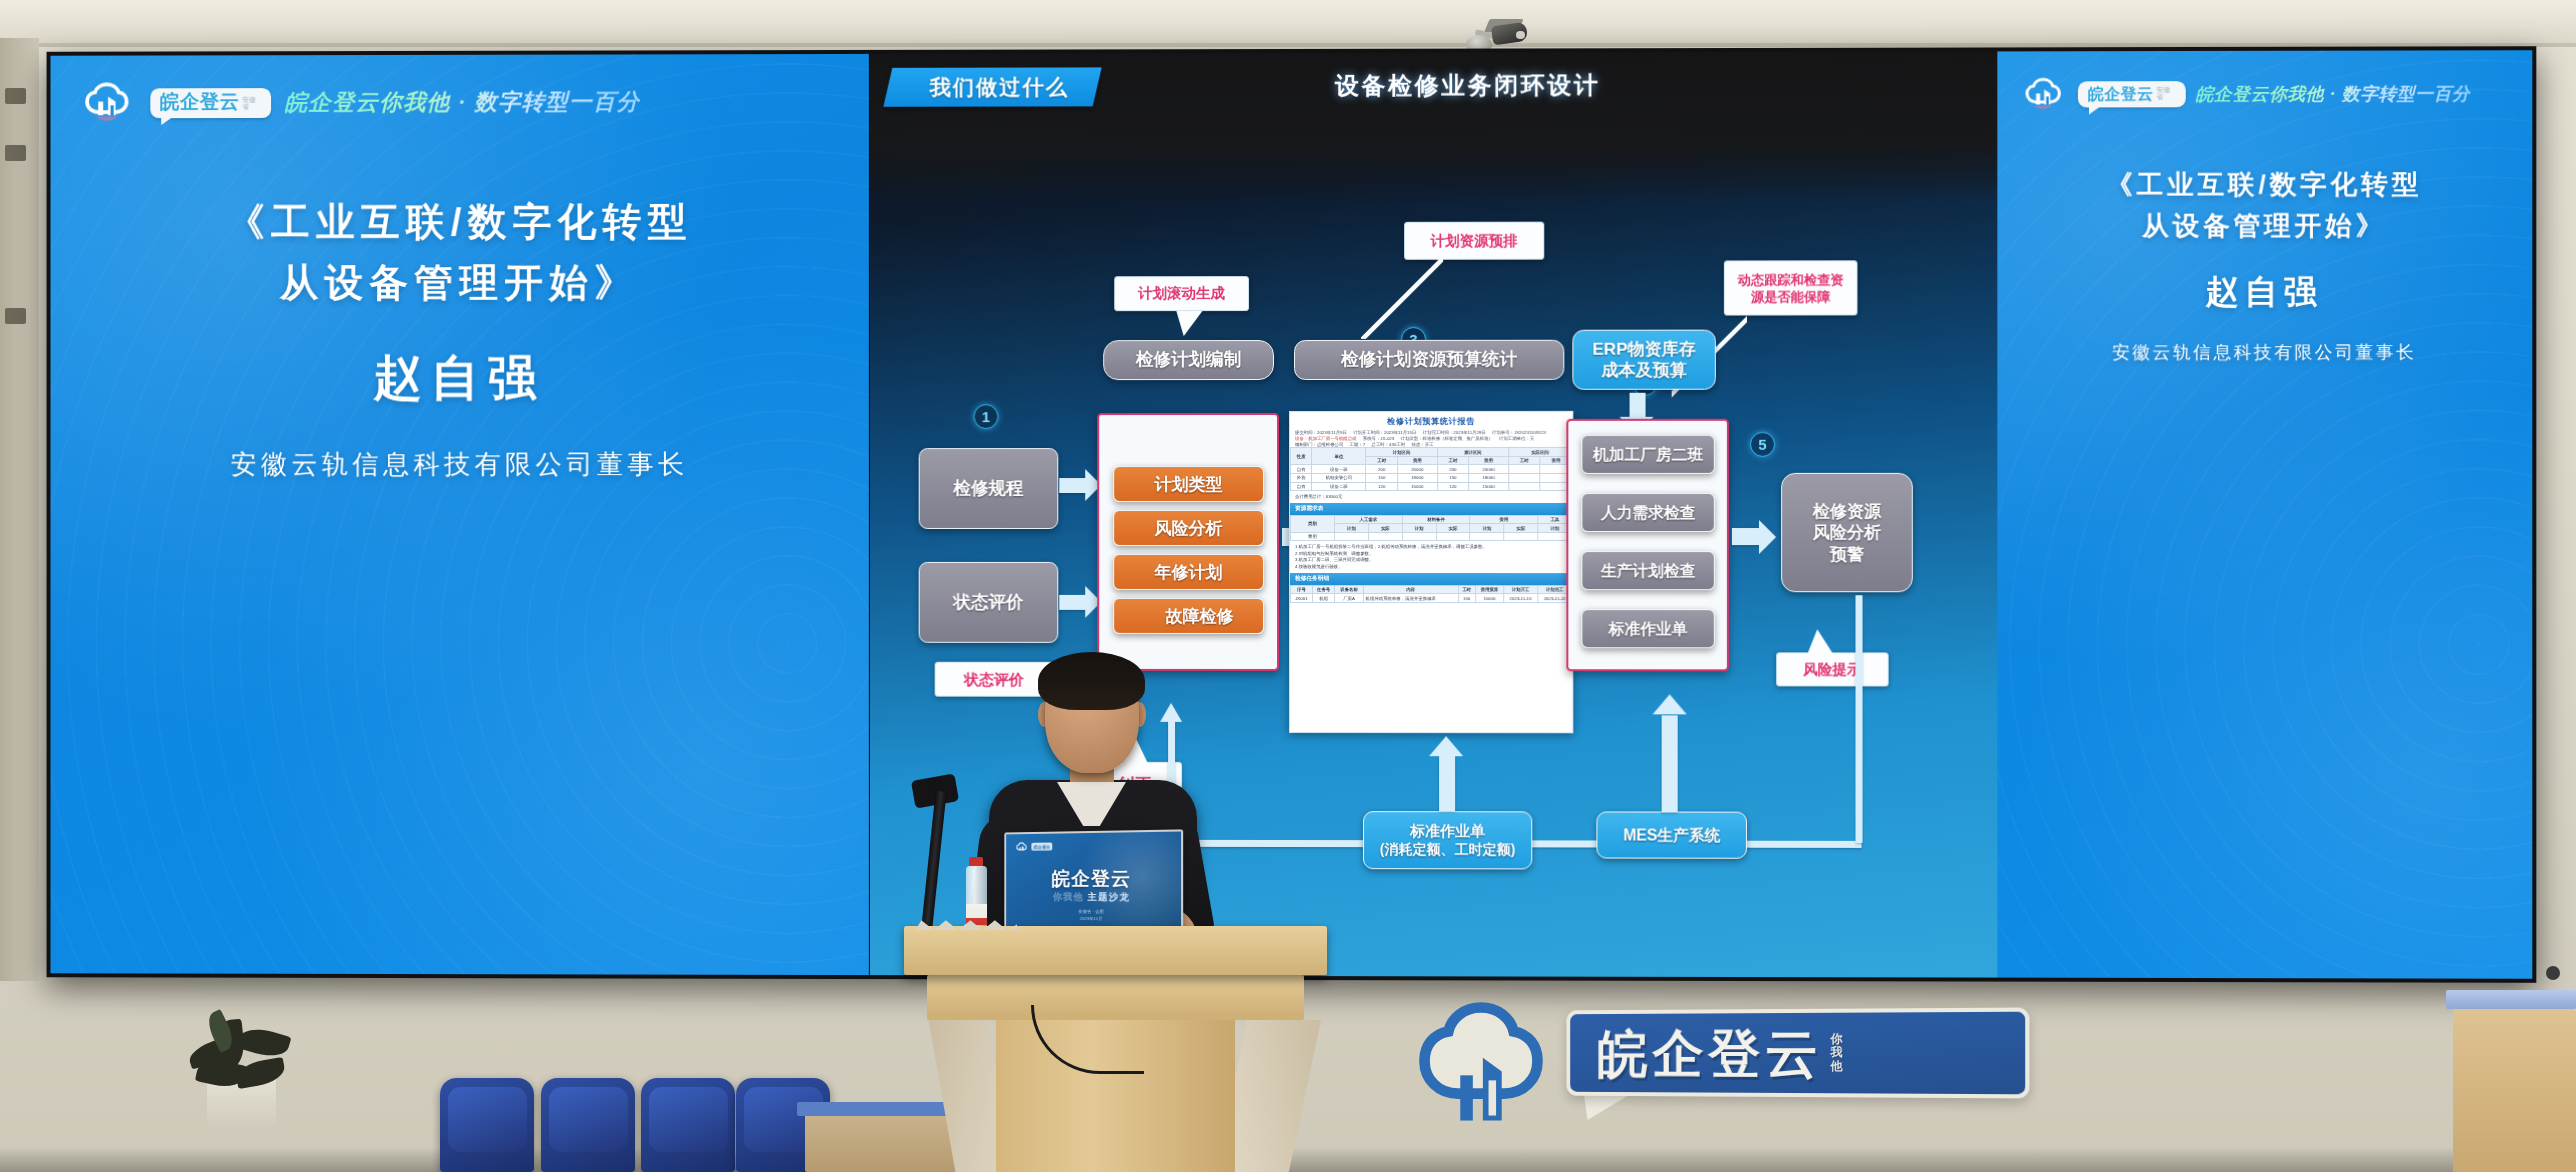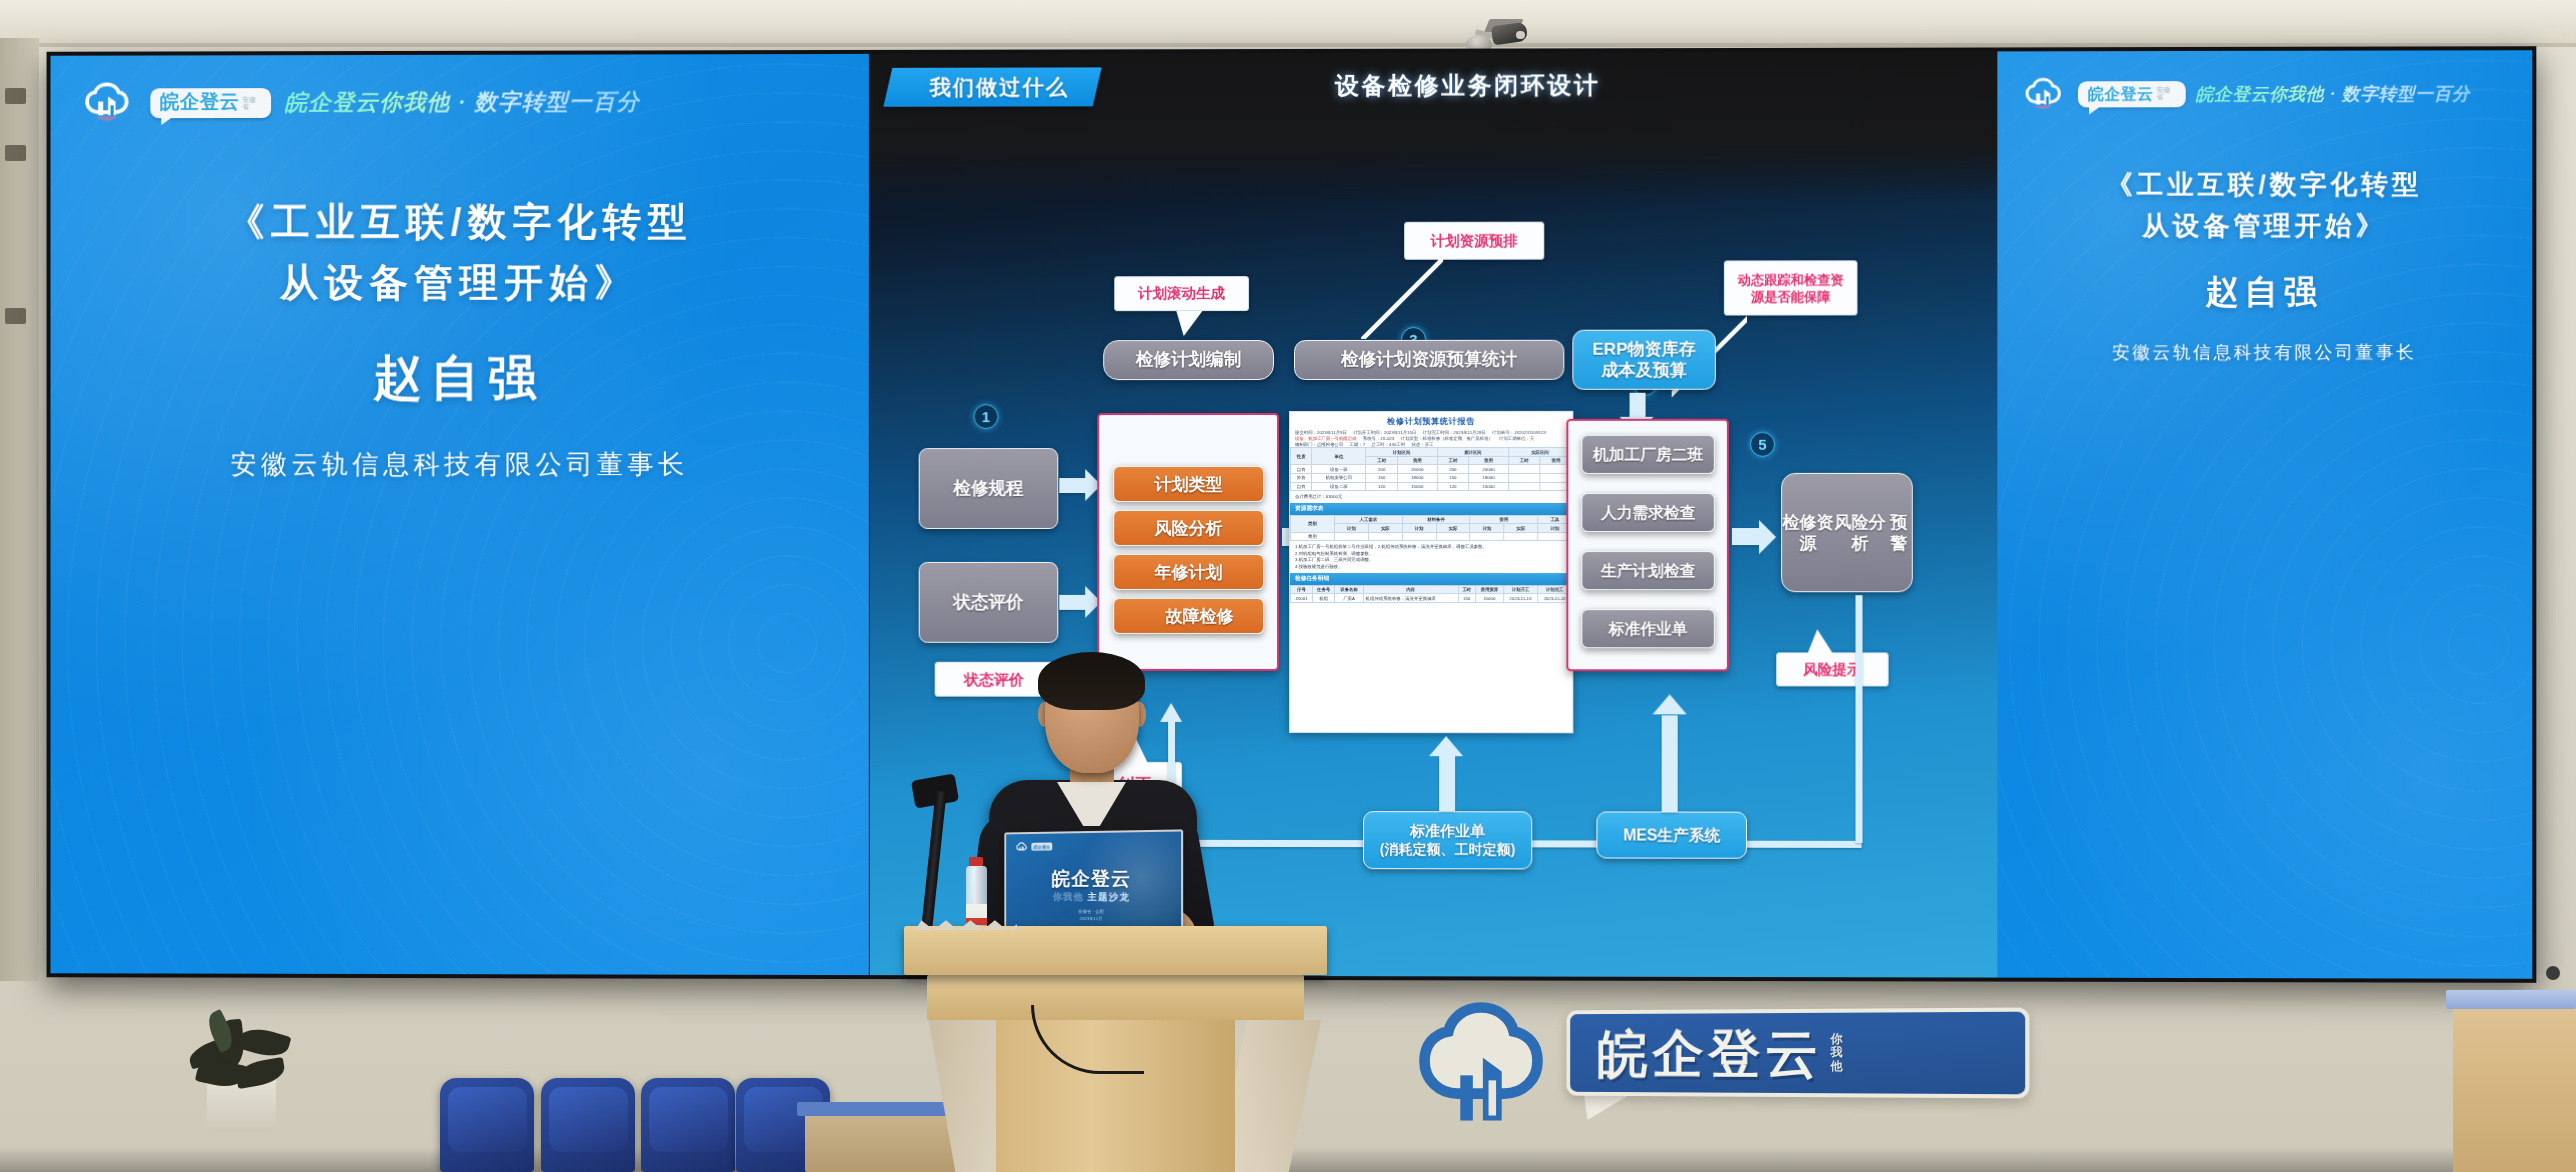--- a/index.html
+++ b/index.html
@@ -575,21 +575,21 @@
       <div class="node grey" style="left:712px;top:498px;width:133px;height:39px;font-size:15.7px;border-radius:6.3px;">
           <span>生产计划检查</span>
         </div>
       <div class="node grey" style="left:712px;top:556px;width:133px;height:39px;font-size:15.7px;border-radius:6.3px;">
           <span>标准作业单</span>
         </div>
 
       <div class="ar-body" style="left:862px;top:475px;width:29px;height:16.4px;"></div>
       <div class="ar-head" style="left:889px;top:467px;border-top:17.6px solid transparent;border-bottom:17.6px solid transparent;border-left:17.6px solid #d9eefb;"></div>
 
-      <div class="node grey" style="left:911px;top:420px;width:131px;height:119px;font-size:17px;flex-direction:row;border-radius:14px;">
+      <div class="node grey" style="left:911px;top:420px;width:131px;height:119px;font-size:17px;flex-direction:column;border-radius:14px;">
         <span>检修资源</span>
         <span>风险分析</span>
         <span>预警</span>
       </div>
 
       <div class="callout" style="left:906px;top:599px;width:112px;height:34px;font-size:14.5px;">
         <span>风险提示</span>
       </div>
       <div style="position:absolute;left:937px;top:576px;width:0;height:0;
                   border-left:10px solid transparent;border-right:16.4px solid transparent;

